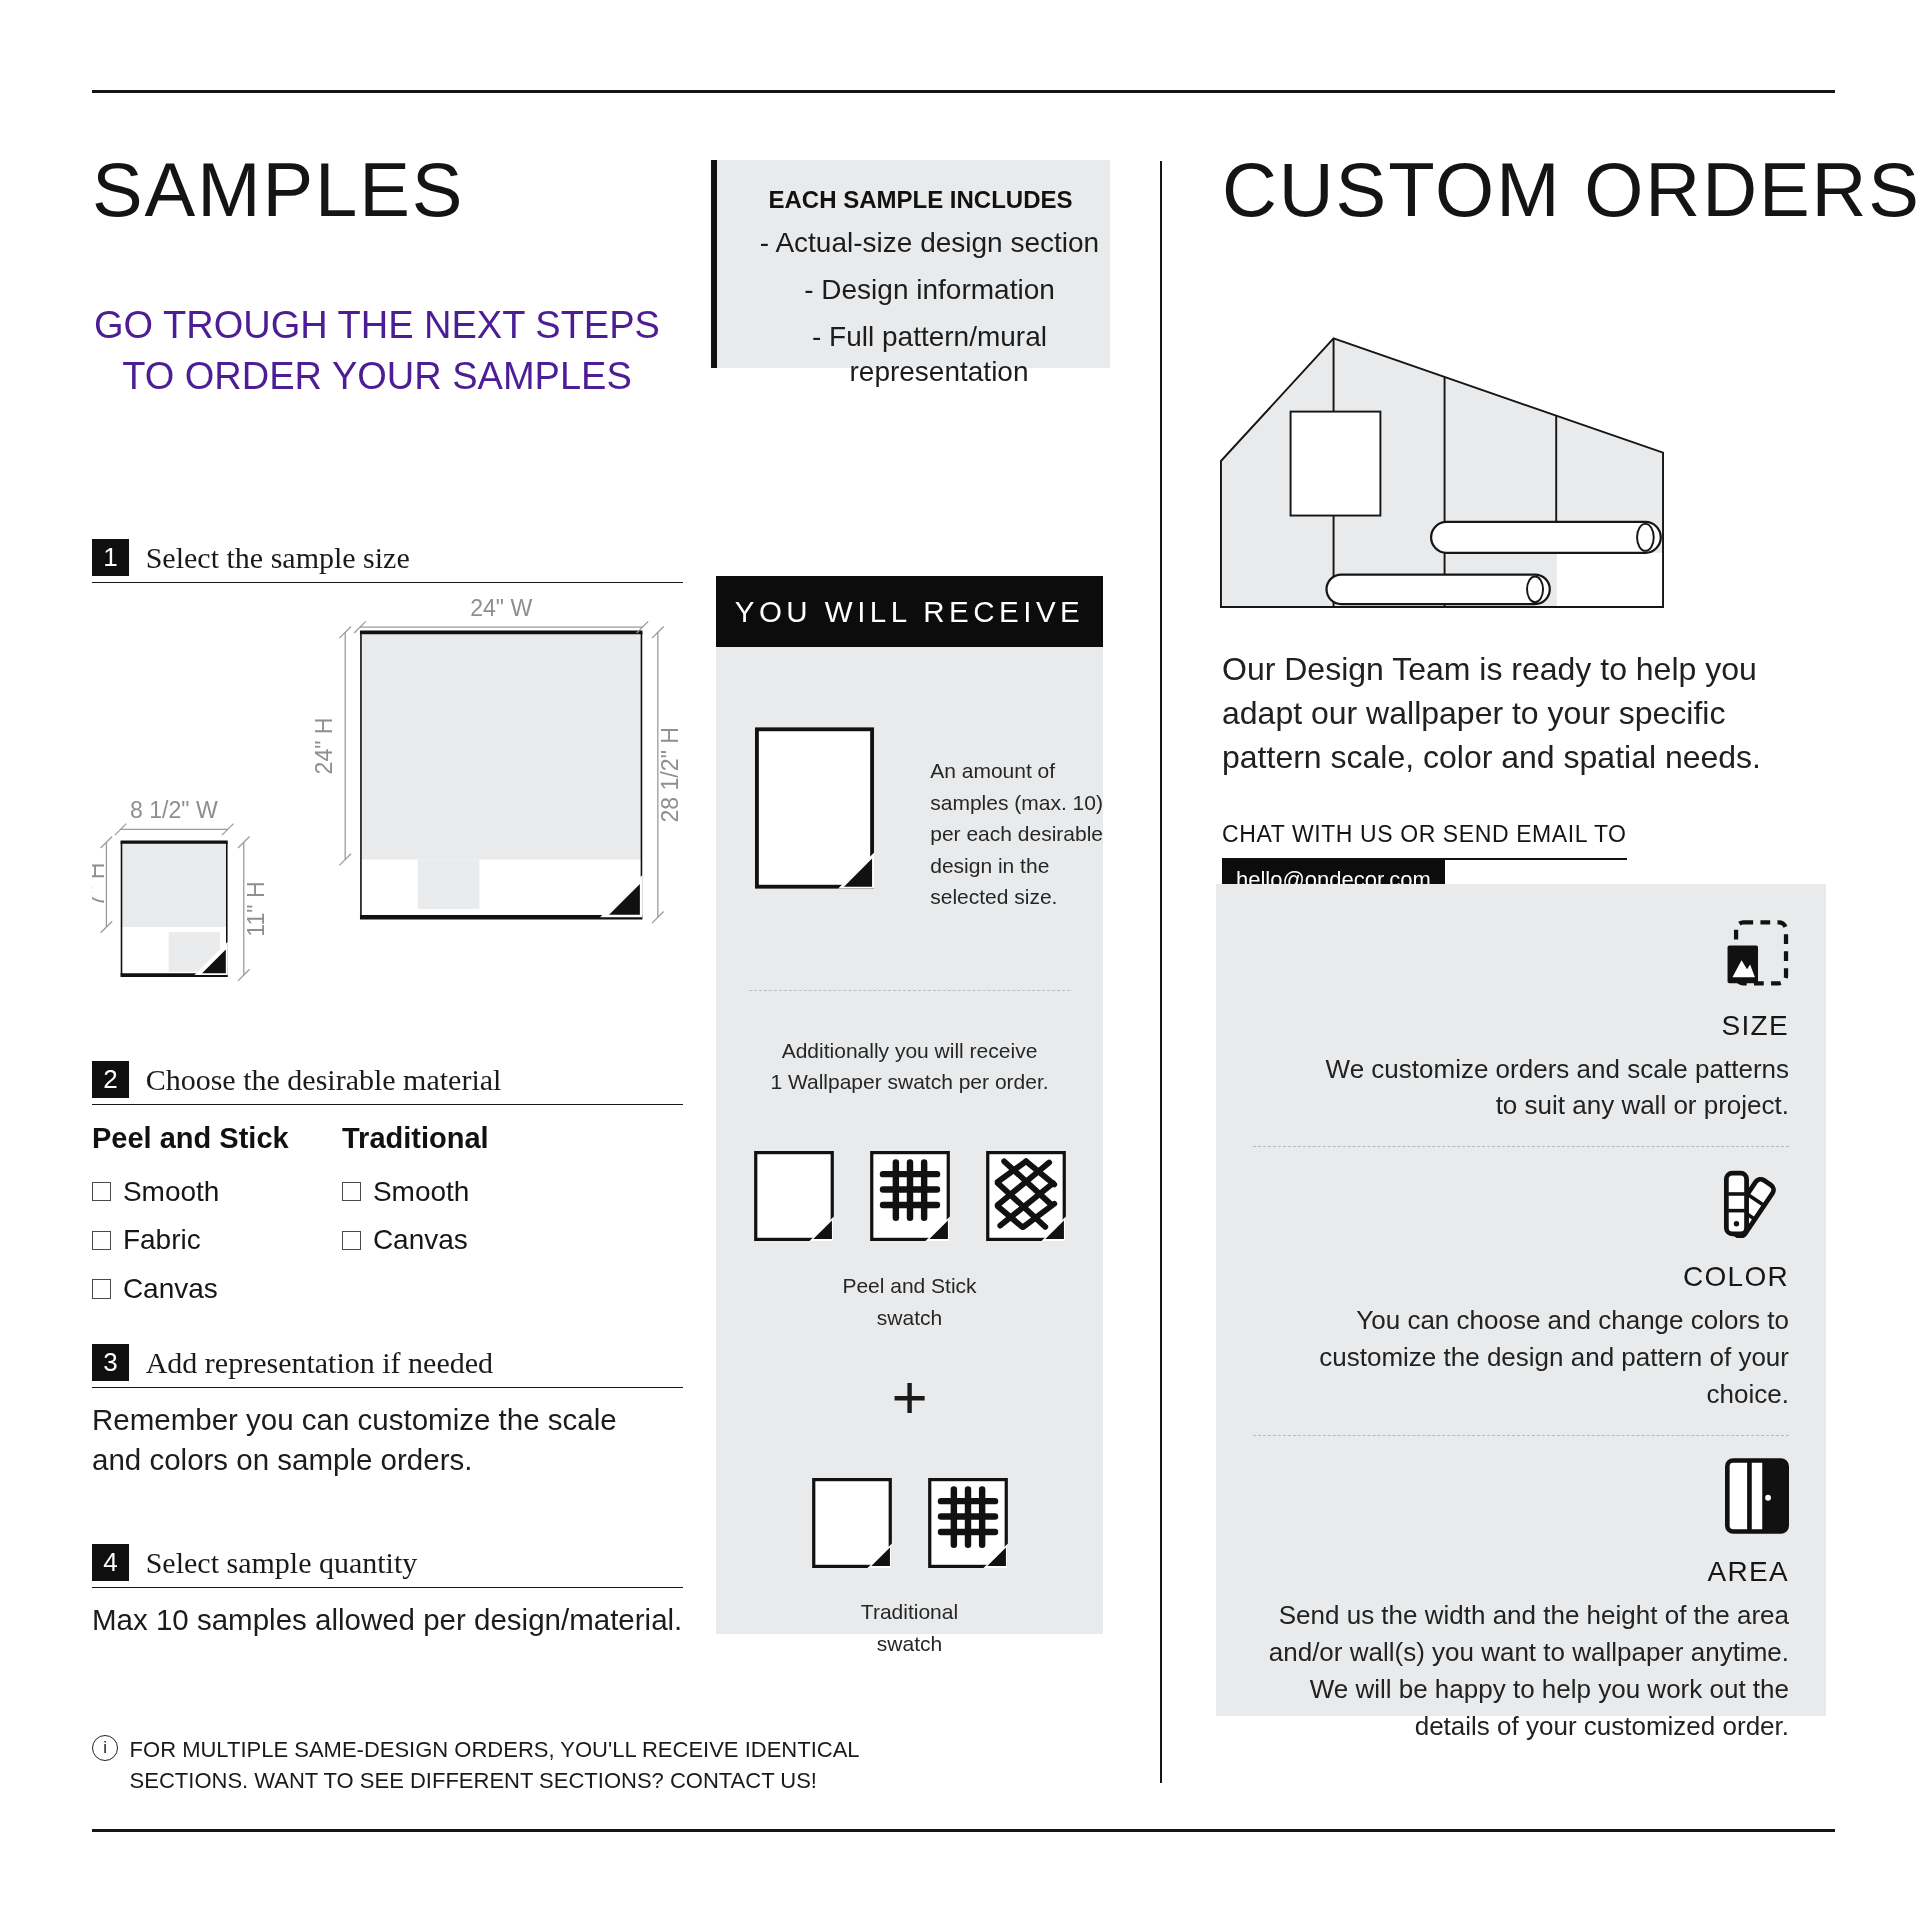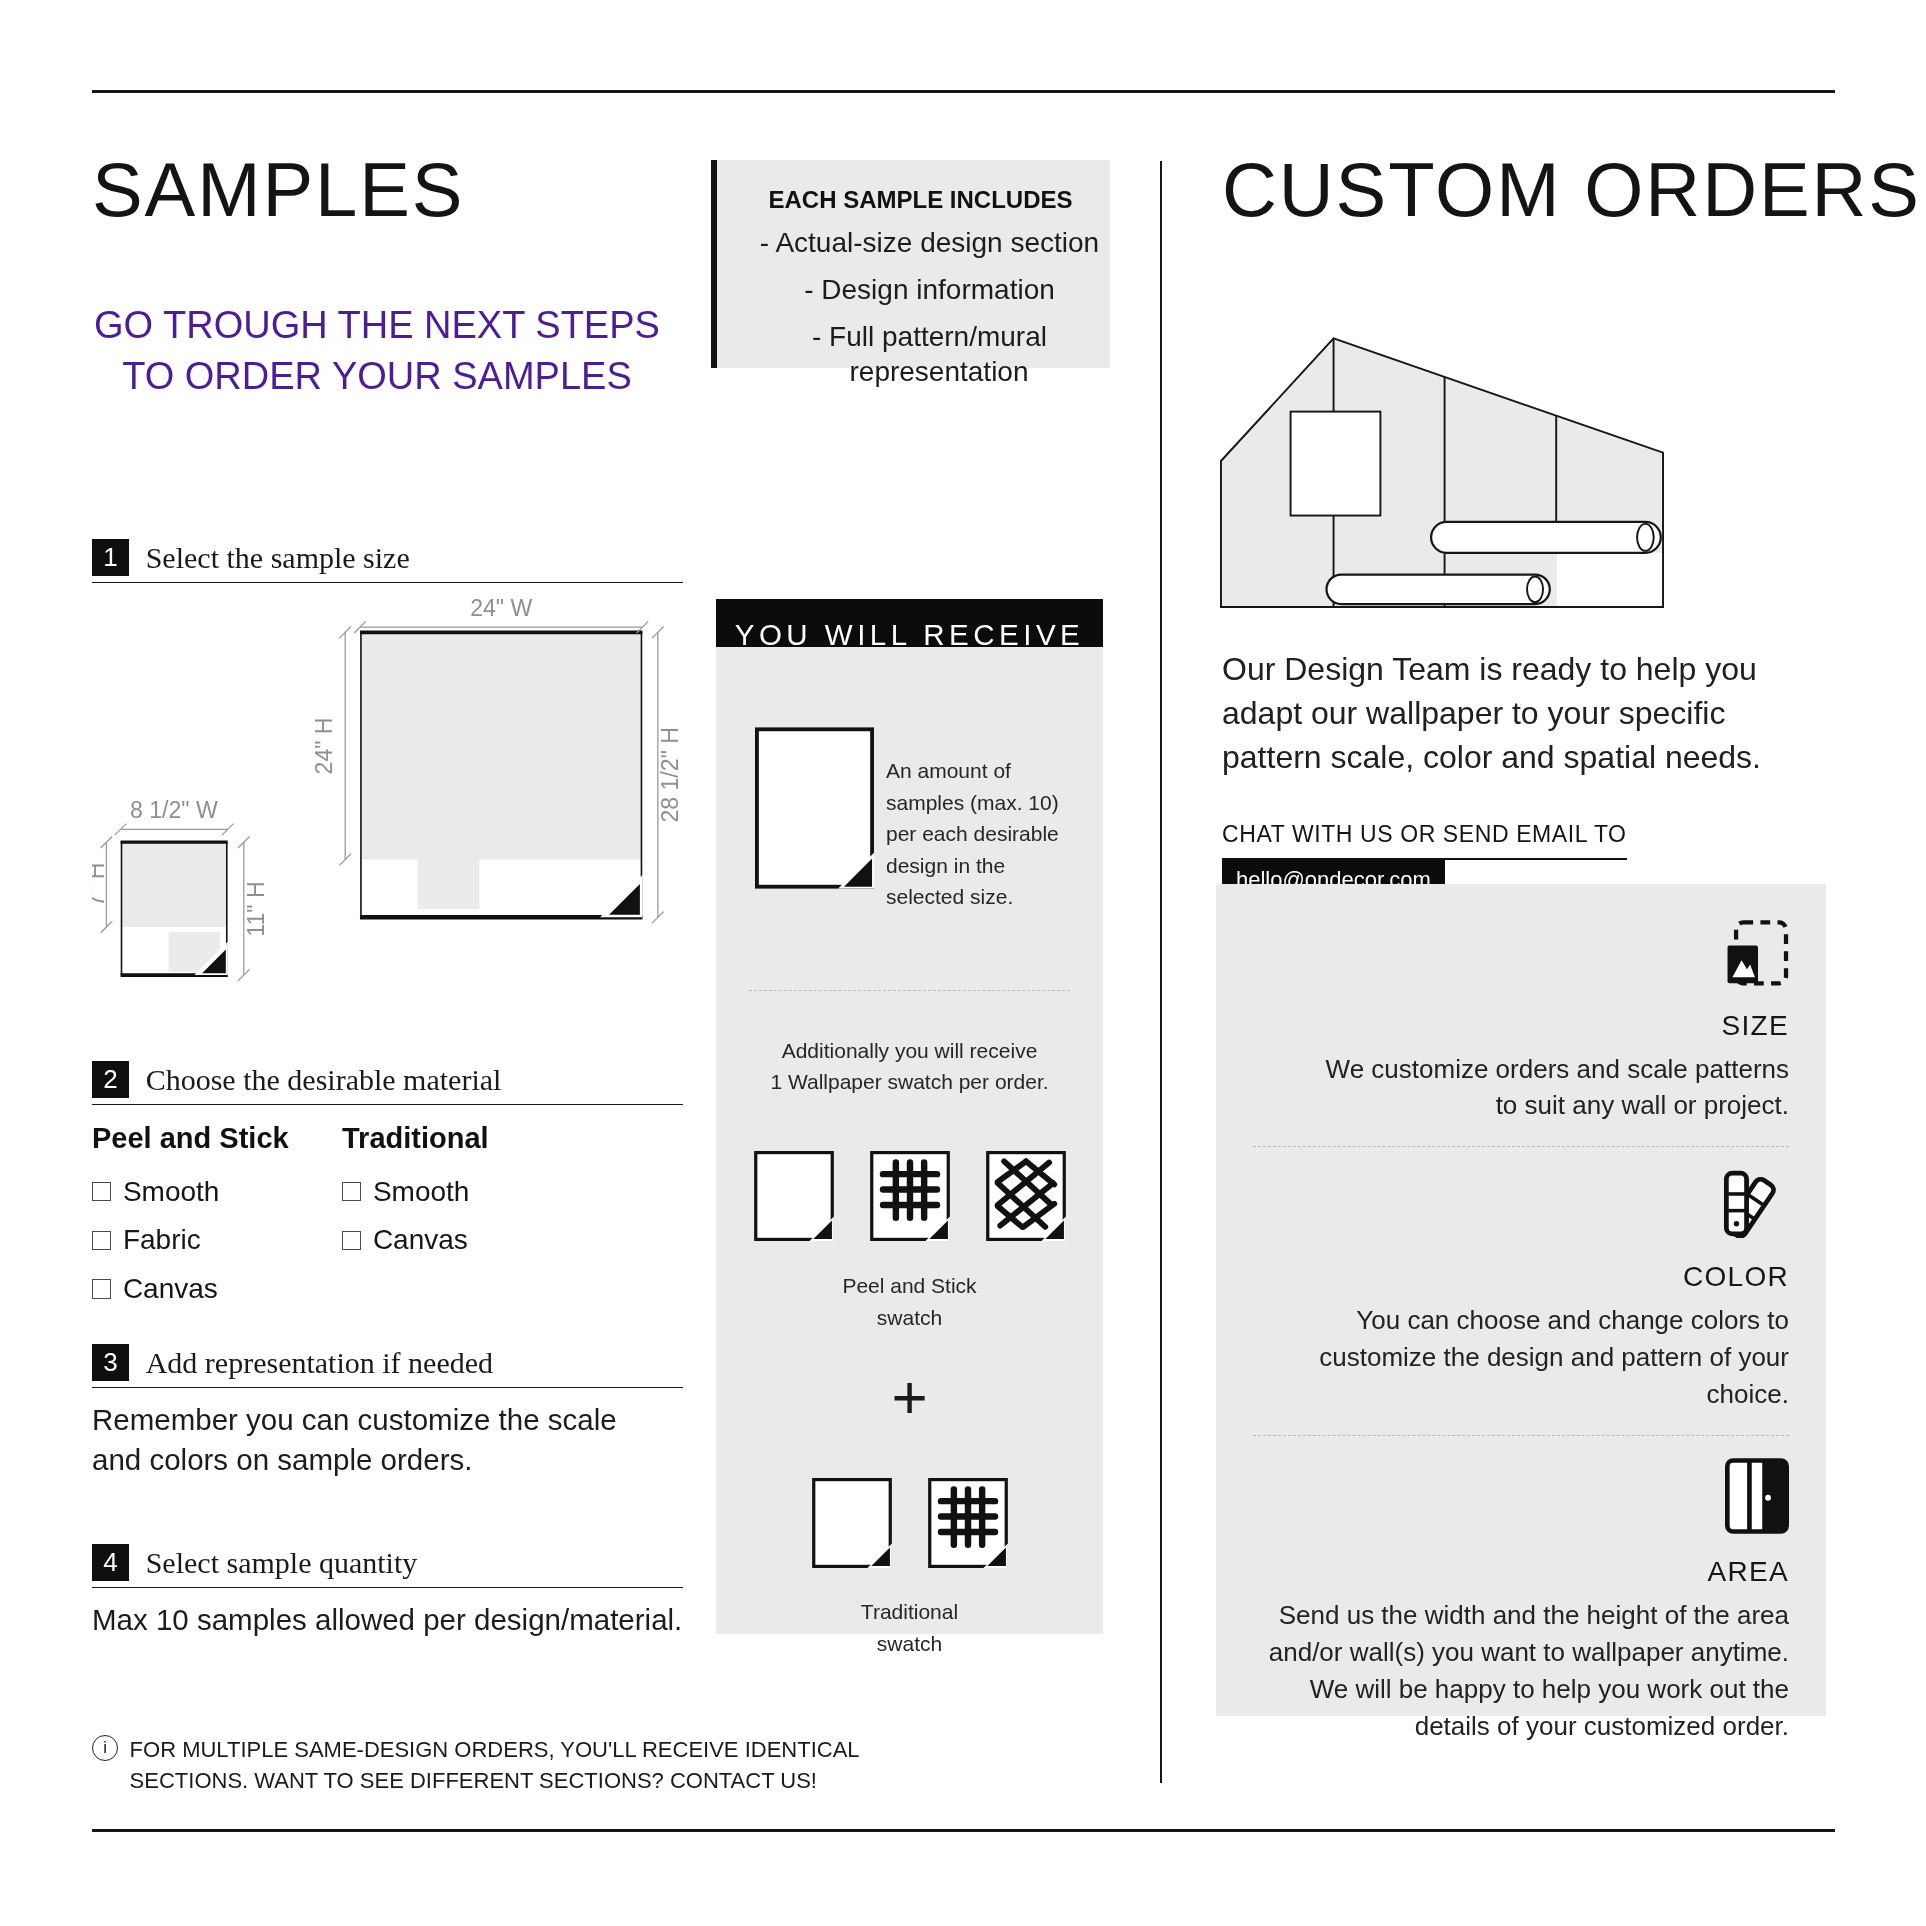--- a/index.html
+++ b/index.html
@@ -33,23 +33,23 @@
   
   .includes-box{width:393px;height:208px;background:#e9eaeb;text-align:center;}
   .includes-bar{position:absolute;left:-5.8px;top:0;bottom:0;width:5.8px;background:#111;}
   .includes-inner{padding:26px 19px 0 33px;}
   .includes-title{font-size:24px;font-weight:700;color:#111;}
   .inc-item{font-size:28px;font-weight:300;line-height:1.28;margin-top:11px;width:340px;
     padding-left:19px;text-indent:-19px;color:#1c1c1c;}
 
   
   .receive-bar{width:387px;height:71px;background:#0c0c0c;display:flex;align-items:center;
-    justify-content:center;color:#fff;font-size:29.5px;font-weight:300;letter-spacing:4.5px;margin-top:23px;}
+    justify-content:center;color:#fff;font-size:29.5px;font-weight:300;letter-spacing:4.5px;}
   .receive-panel{width:387px;height:987px;background:#e9eaeb;}
-  .rp-top{display:flex;gap:12px;padding:80px 0 0 39px;}
+  .rp-top{display:flex;gap:12px;padding:80px 0 0 39px;justify-content:space-between;}
   .rp-text{font-size:21px;font-weight:400;line-height:1.5;color:#262626;padding-top:28px;}
   .rp-divider{margin:77px 33px 0 33px;border-top:1.3px dashed #bdbdbd;}
   .rp-center{text-align:center;font-size:21px;font-weight:400;line-height:1.5;color:#262626;}
   .swatch-row{display:flex;justify-content:center;gap:36px;}
   .plus{font-size:62px;font-weight:300;color:#1a1a1a;line-height:1;}
 
   
   .intro{font-size:32px;font-weight:300;line-height:1.38;color:#202020;}
   .chat-label{display:inline-block;font-size:23px;font-weight:300;letter-spacing:0.6px;color:#141414;
     border-bottom:2.6px solid #111;padding-bottom:10.3px;}

